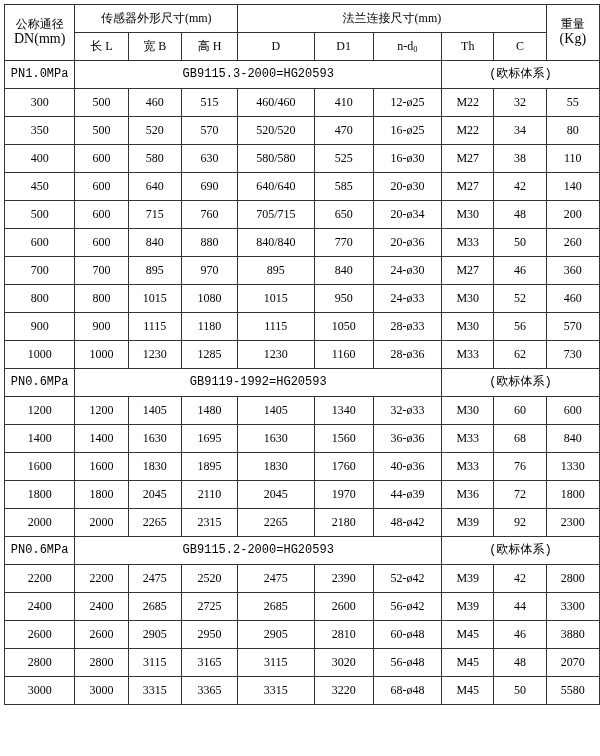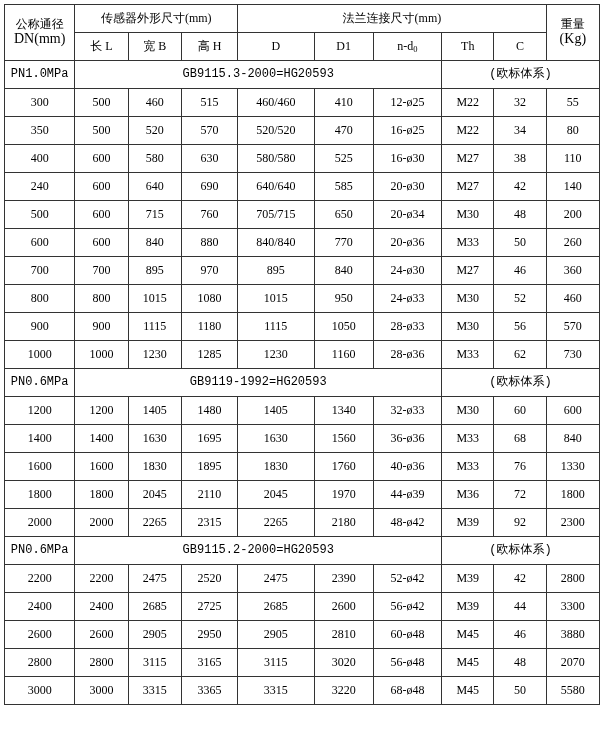--- a/index.html
+++ b/index.html
@@ -142,21 +142,21 @@
         <td>580</td>
         <td>630</td>
         <td>580/580</td>
         <td>525</td>
         <td>16-ø30</td>
         <td>M27</td>
         <td>38</td>
         <td>110</td>
       </tr>
       <tr class="data-row">
-        <td>240</td>
+        <td>450</td>
         <td>600</td>
         <td>640</td>
         <td>690</td>
         <td>640/640</td>
         <td>585</td>
         <td>20-ø30</td>
         <td>M27</td>
         <td>42</td>
         <td>140</td>
       </tr>

